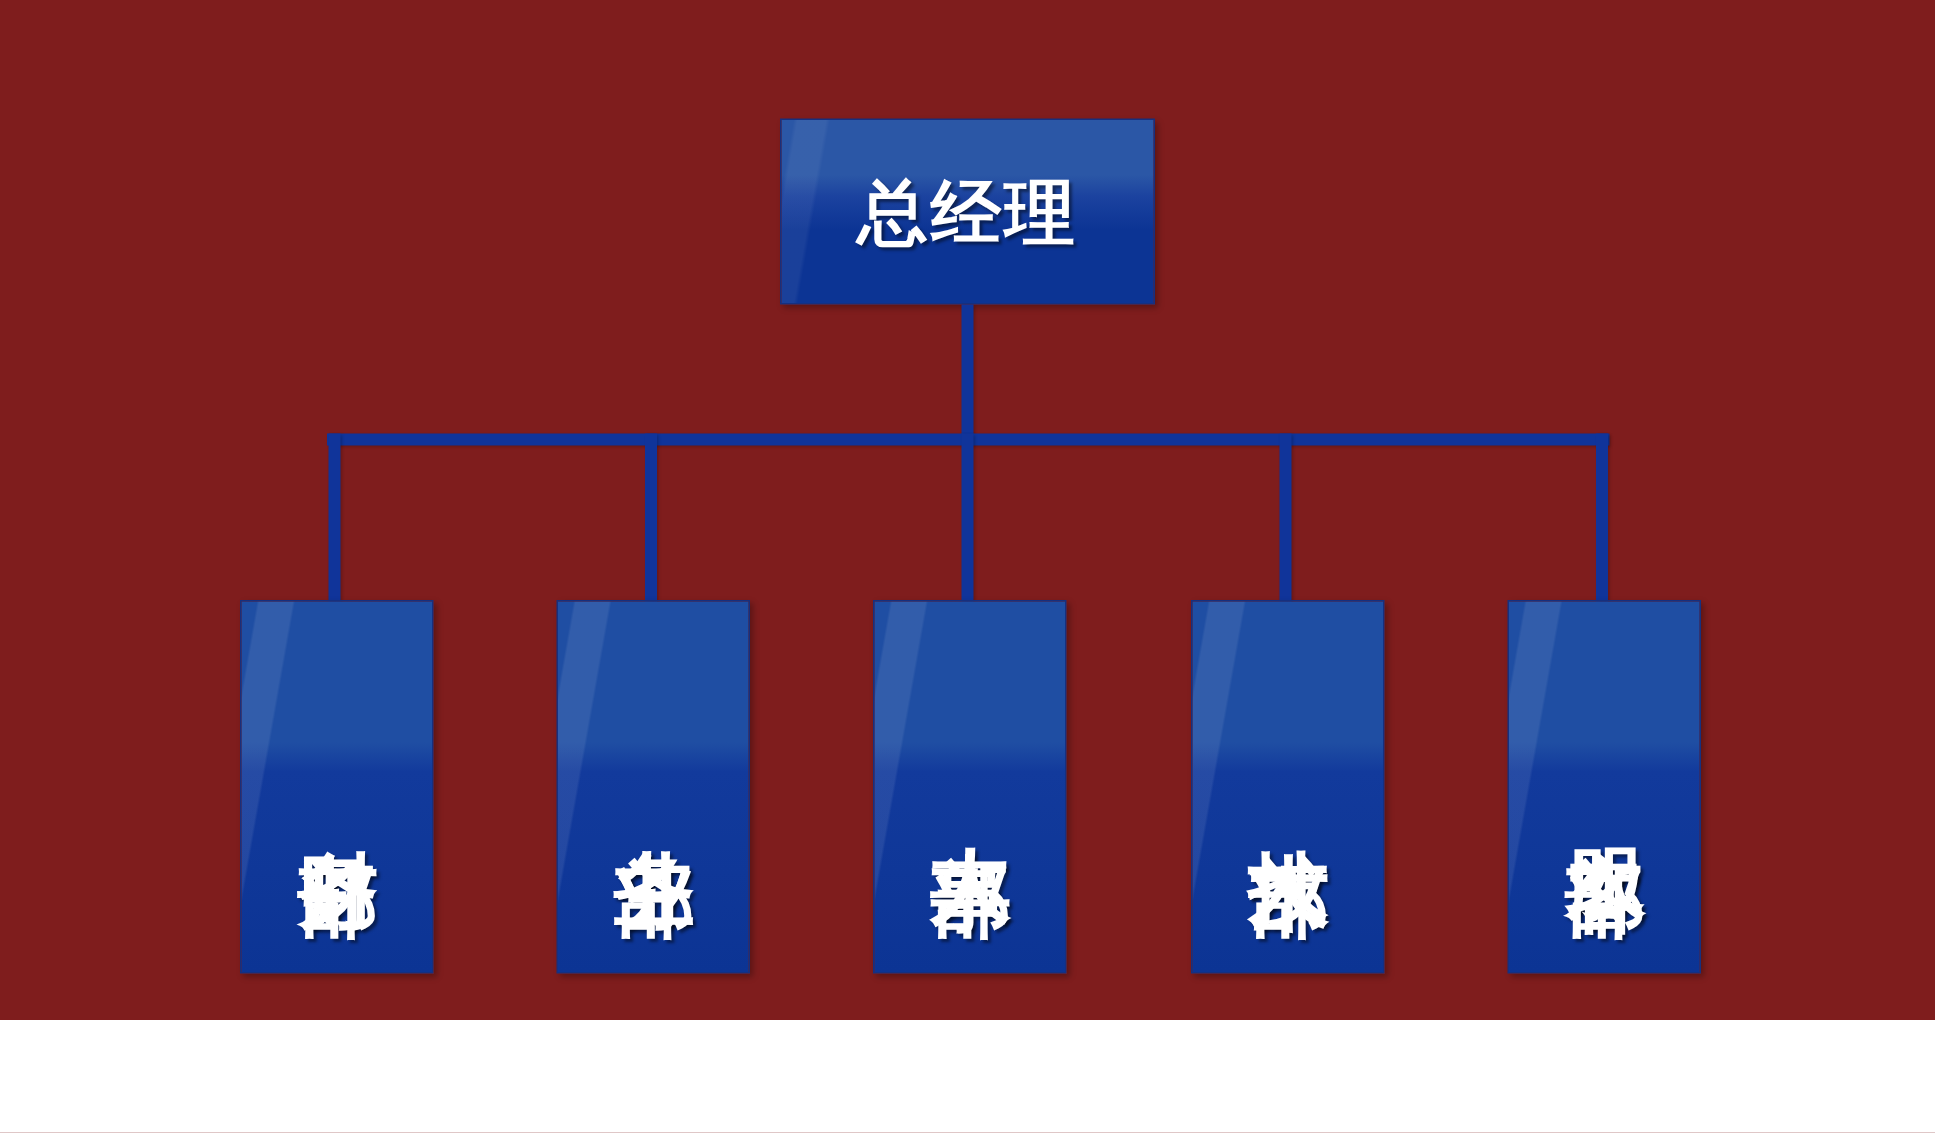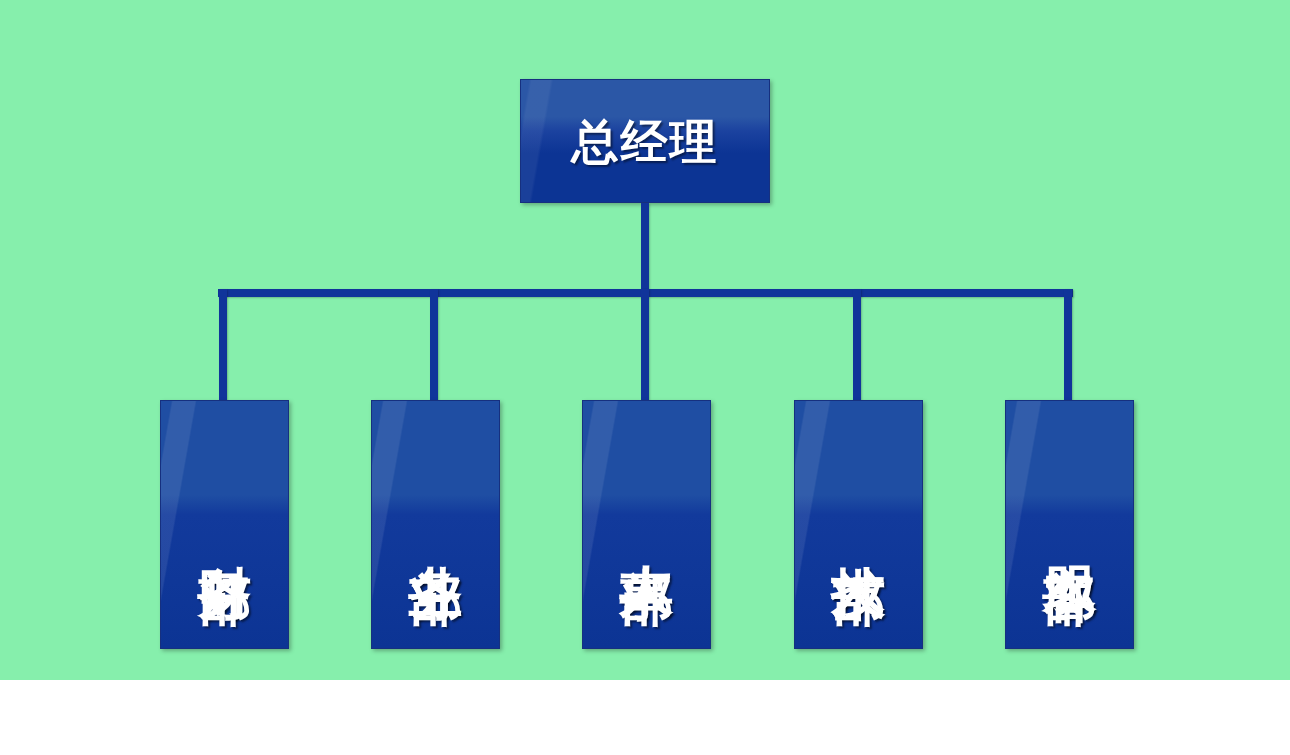--- a/index.html
+++ b/index.html
@@ -11,21 +11,21 @@
     width: 1290px;
     height: 755px;
     overflow: hidden;
     font-family: "Liberation Sans", "DejaVu Sans", sans-serif;
   }
 
   #org-chart {
     position: relative;
     width: 1290px;
     height: 680px;
-    background: #86efac;
+    background: #7f1d1d;
   }
 
   
   .connector {
     position: absolute;
     background: #10349a;
     box-shadow: 1px 1px 2px rgba(0,0,0,0.22);
   }
   .connector-stem {
     left: 641px;

